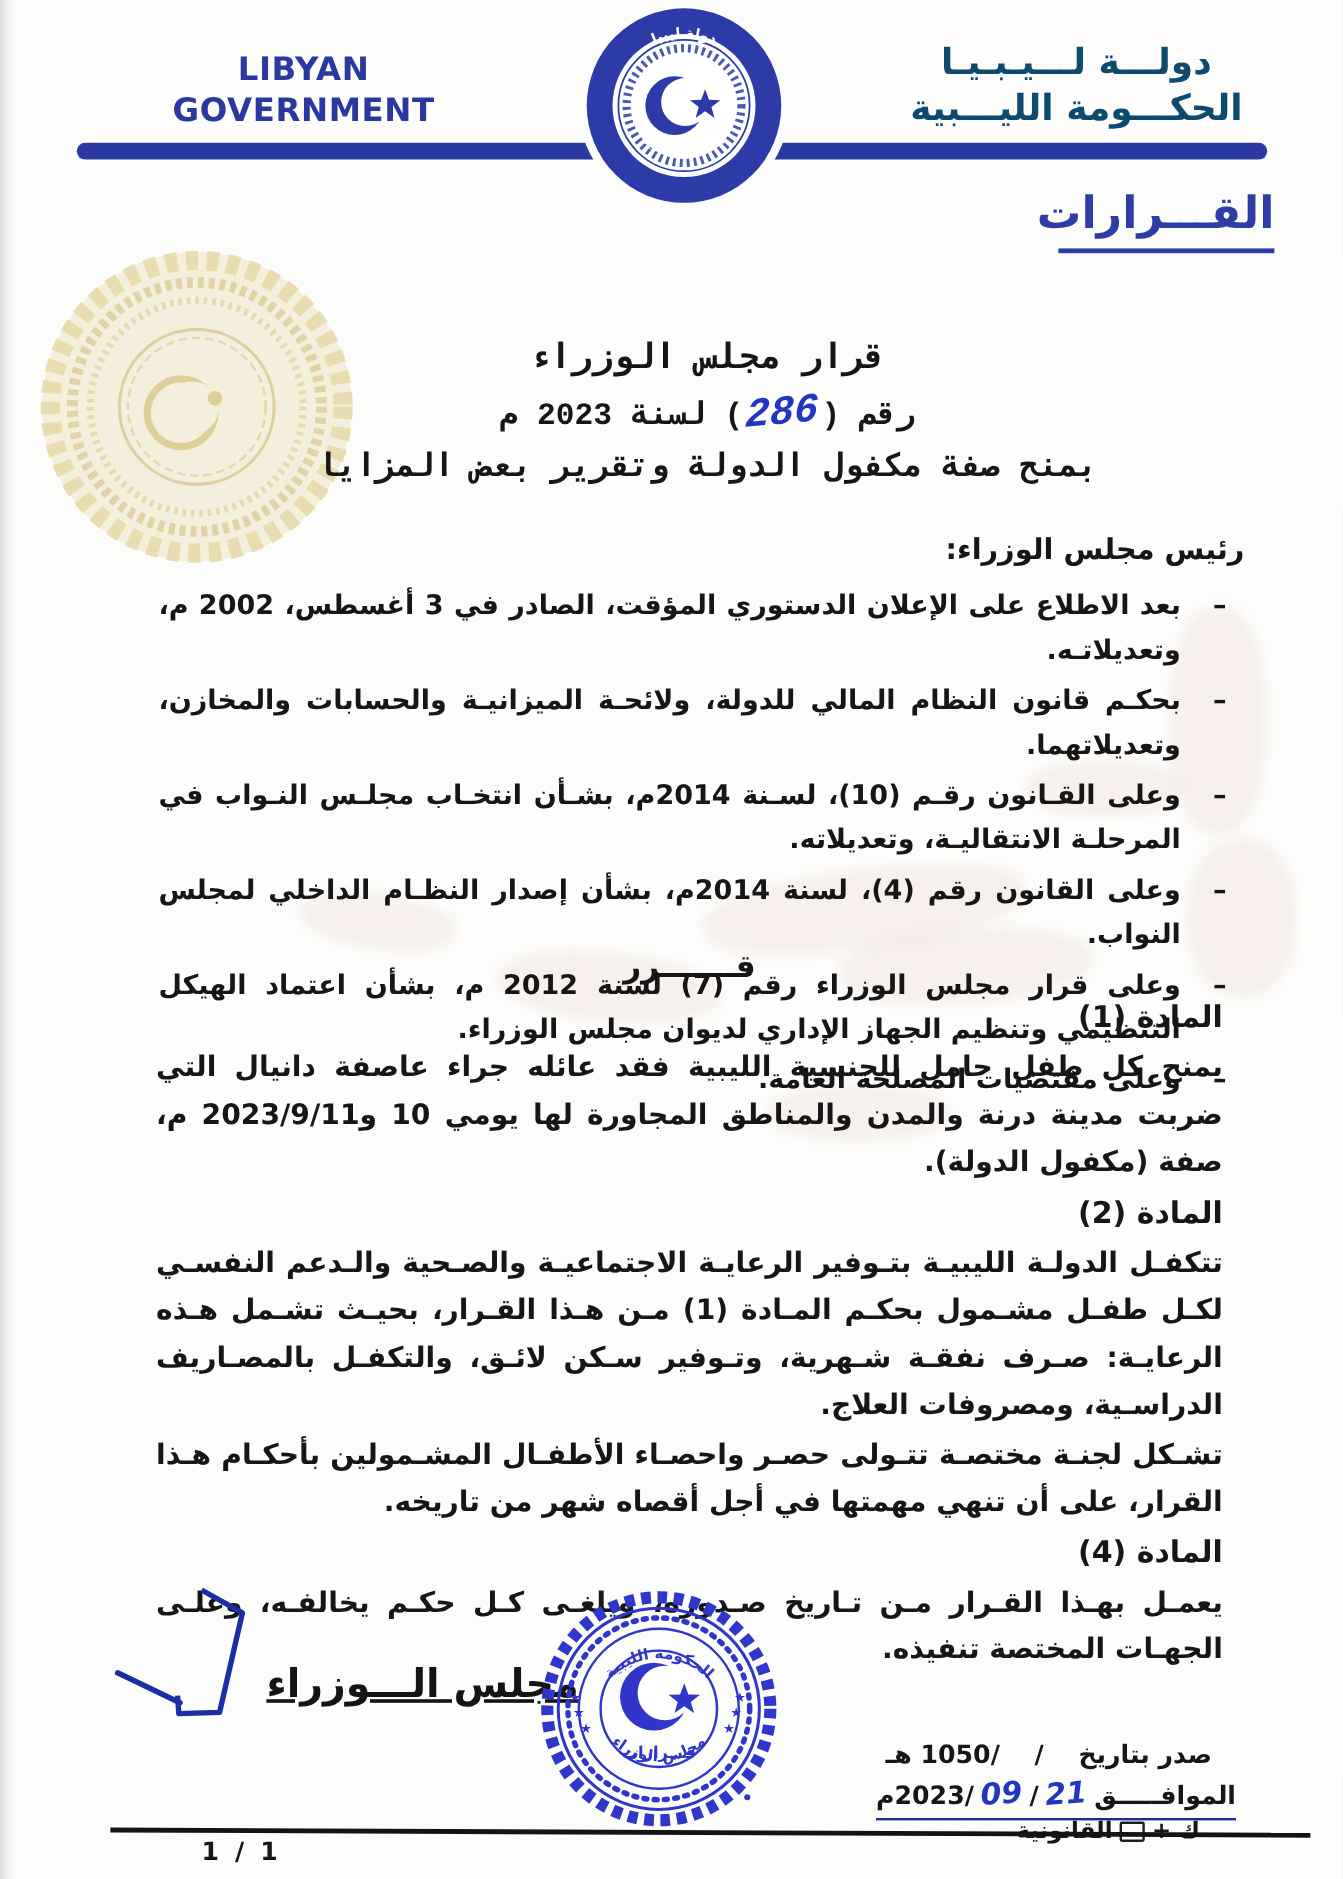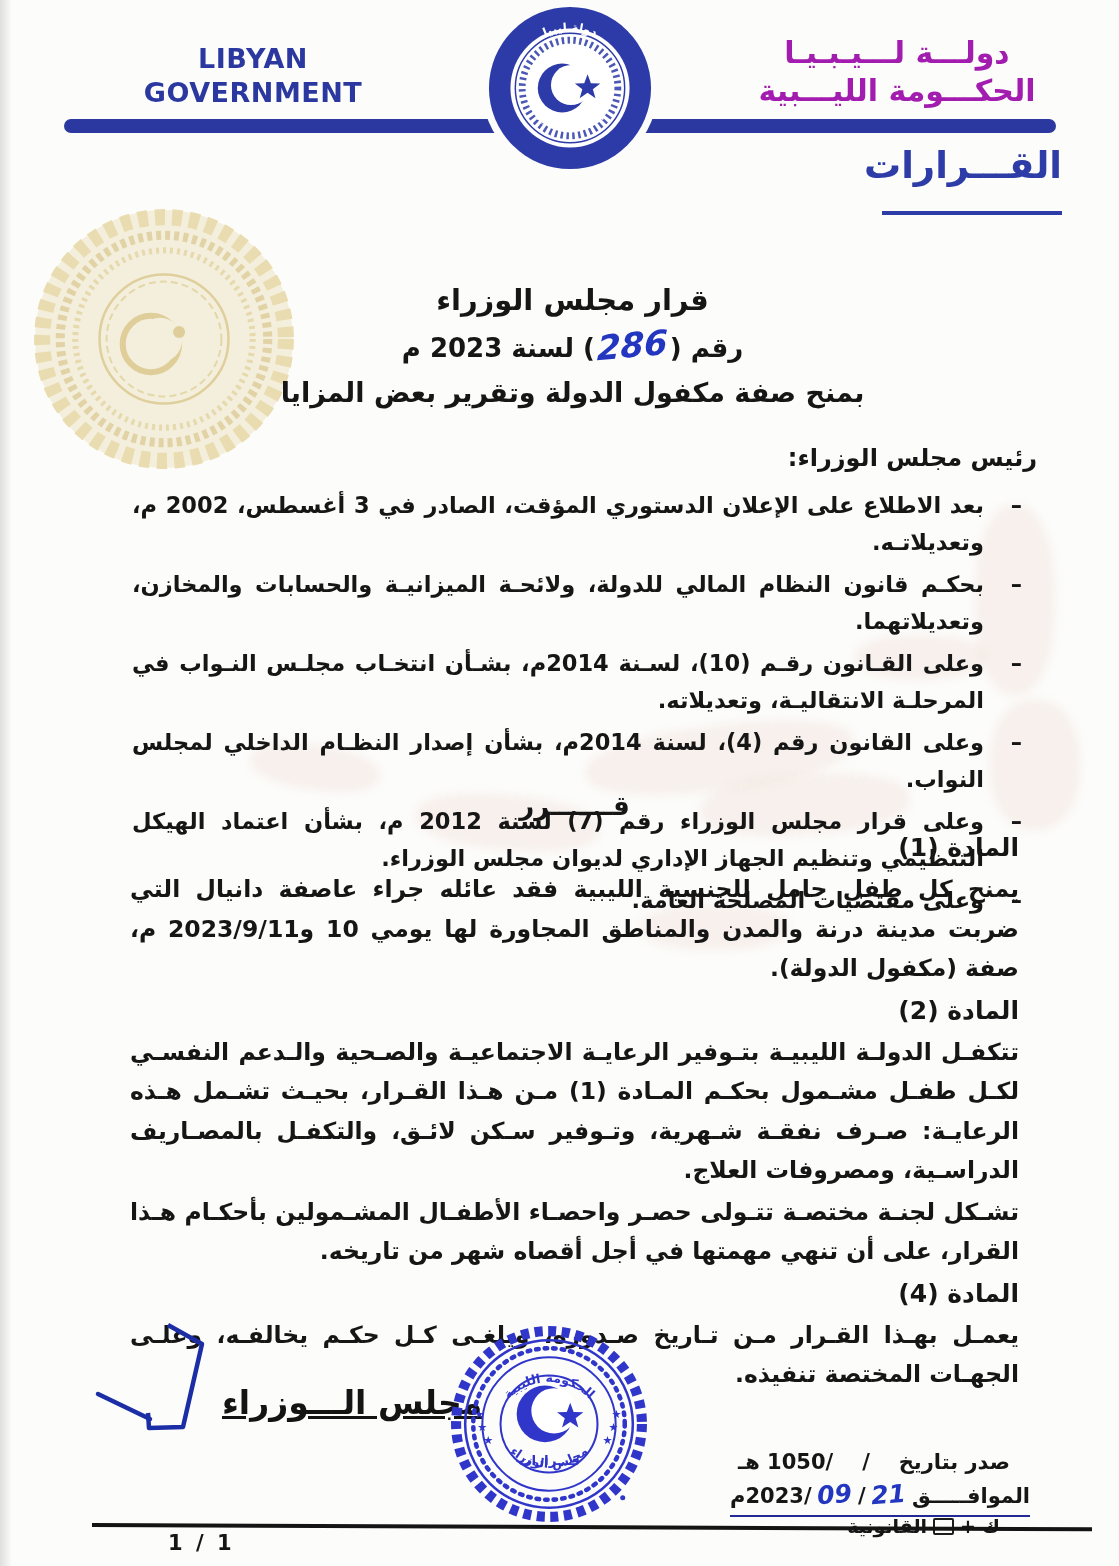--- a/index.html
+++ b/index.html
@@ -7,35 +7,35 @@
     position:relative;width:1119px;height:1566px;margin:0 auto;
     background:#fcfcfa;overflow:hidden;
     font-family:"DejaVu Sans",sans-serif;color:#161616;
   }
   .scan-edge{position:absolute;left:0;top:0;bottom:0;width:12px;
     background:linear-gradient(to right,rgba(90,90,90,.18),rgba(90,90,90,0));}
   
   .hdr-en{position:absolute;left:98px;top:42px;width:310px;text-align:center;
     color:#2a389f;font-weight:bold;font-size:27px;line-height:34px;letter-spacing:.5px;}
   .hdr-ar{position:absolute;right:72px;top:34px;width:300px;text-align:center;direction:rtl;
-    color:#a21caf;font-weight:bold;font-size:30px;line-height:38px;}
+    color:#0c4a6e;font-weight:bold;font-size:30px;line-height:38px;}
   .hdr-bar{position:absolute;left:64px;top:119px;width:992px;height:14px;
     background:#2a389f;border-radius:7px;}
   .emblem-wrap{position:absolute;left:482px;top:0px;width:176px;height:176px;
     background:#fcfcfa;border-radius:50%;display:flex;align-items:center;justify-content:center;}
-  .qararat{position:absolute;right:57px;top:144px;width:180px;text-align:right;direction:rtl;
-    color:#2d3ca6;font-weight:bold;font-size:37px;padding-bottom:24px;
+  .qararat{position:absolute;right:57px;top:156px;width:180px;text-align:right;direction:rtl;
+    color:#2d3ca6;font-weight:bold;font-size:37px;padding-bottom:8px;
     border-bottom:4px solid #2d3ca6;}
   
   .gold-seal{position:absolute;left:28px;top:203px;width:272px;height:272px;
     opacity:.9;filter:blur(.4px);}
   
   .blob{position:absolute;background:rgba(205,140,115,.10);filter:blur(5px);border-radius:45%;}
   
-  .doc-title{position:absolute;left:135px;top:278px;width:875px;text-align:center;direction:rtl;}
+  .doc-title{position:absolute;left:152px;top:278px;width:875px;text-align:center;direction:rtl;font-family:Liberation Mono, monospace;}
   .t1{font-size:29px;font-weight:bold;line-height:44px;}
   .t2{font-size:26px;font-weight:bold;line-height:46px;}
   .t3{font-size:27px;font-weight:bold;line-height:44px;}
   .handwritten{color:#2336c0;font-size:34px;font-style:italic;font-weight:bold;
     display:inline-block;transform:rotate(-5deg) skewX(-7deg);padding:0 2px;}
   .hand-sm{color:#2336c0;font-size:25px;font-style:italic;font-weight:bold;
     display:inline-block;transform:rotate(-4deg);}
   
   .pre-head{position:absolute;right:82px;top:444px;direction:rtl;font-size:24px;font-weight:bold;
     text-underline-offset:6px;}

